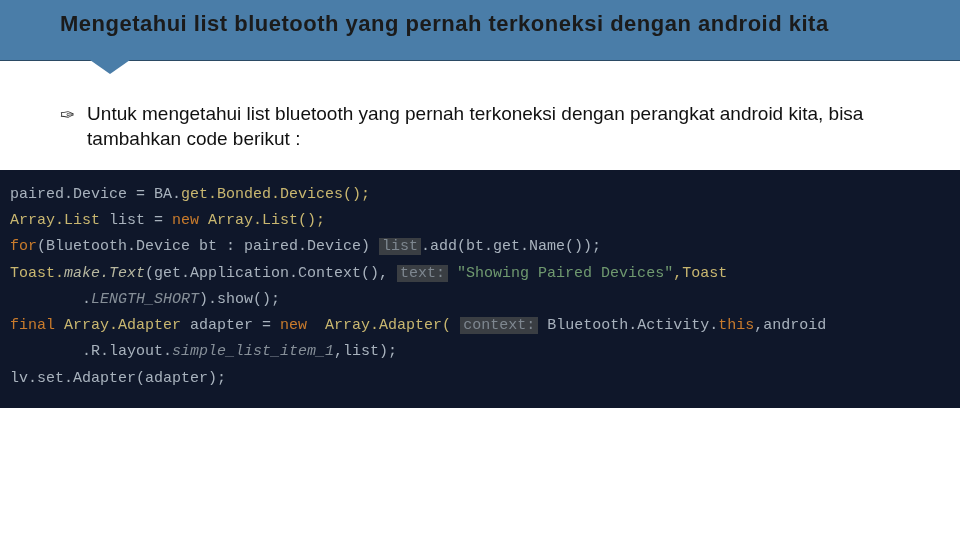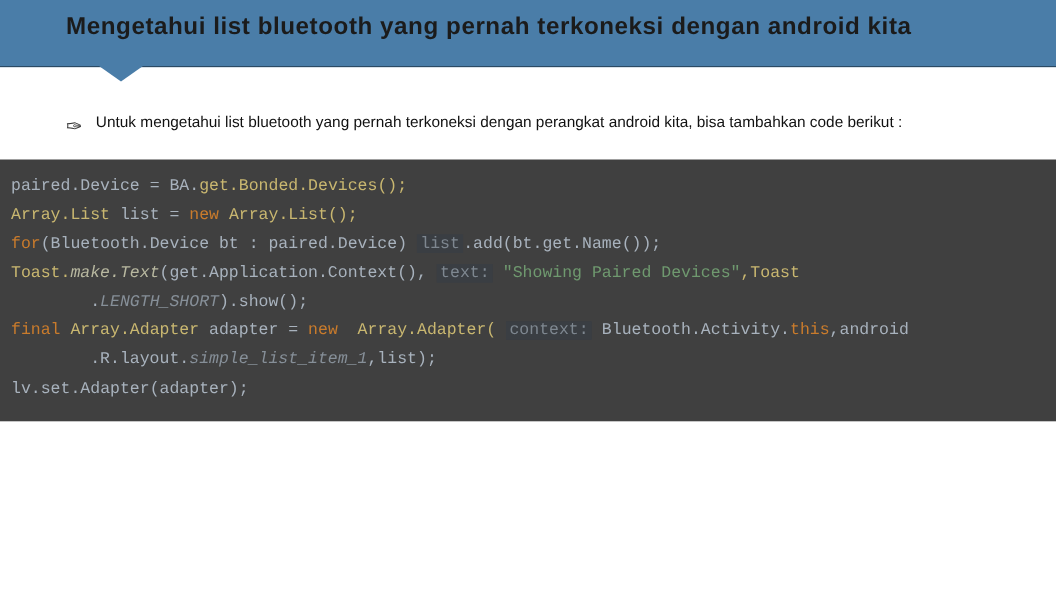--- a/index.html
+++ b/index.html
@@ -43,26 +43,26 @@
   }
   .bullet {
     color: #333;
     font-size: 18px;
     line-height: 1.35;
     flex: 0 0 auto;
     margin-top: 2px;
   }
   .bullet-text {
     color: #111;
-    font-size: 14px;
+    font-size: 19px;
     line-height: 1.35;
   }
   .code-block {
     margin: 6px 0 0 0;
-    background: #404040;
+    background: #0f172a;
     padding: 12px 10px 16px 10px;
     font-family: "Courier New", Consolas, monospace;
     font-size: 15px;
     line-height: 1.75;
     color: #a8b2bd;
     white-space: pre;
     width: 960px;
     transform: translateX(-60px);
   }
   .kw     { color: #c97b2c; }      

